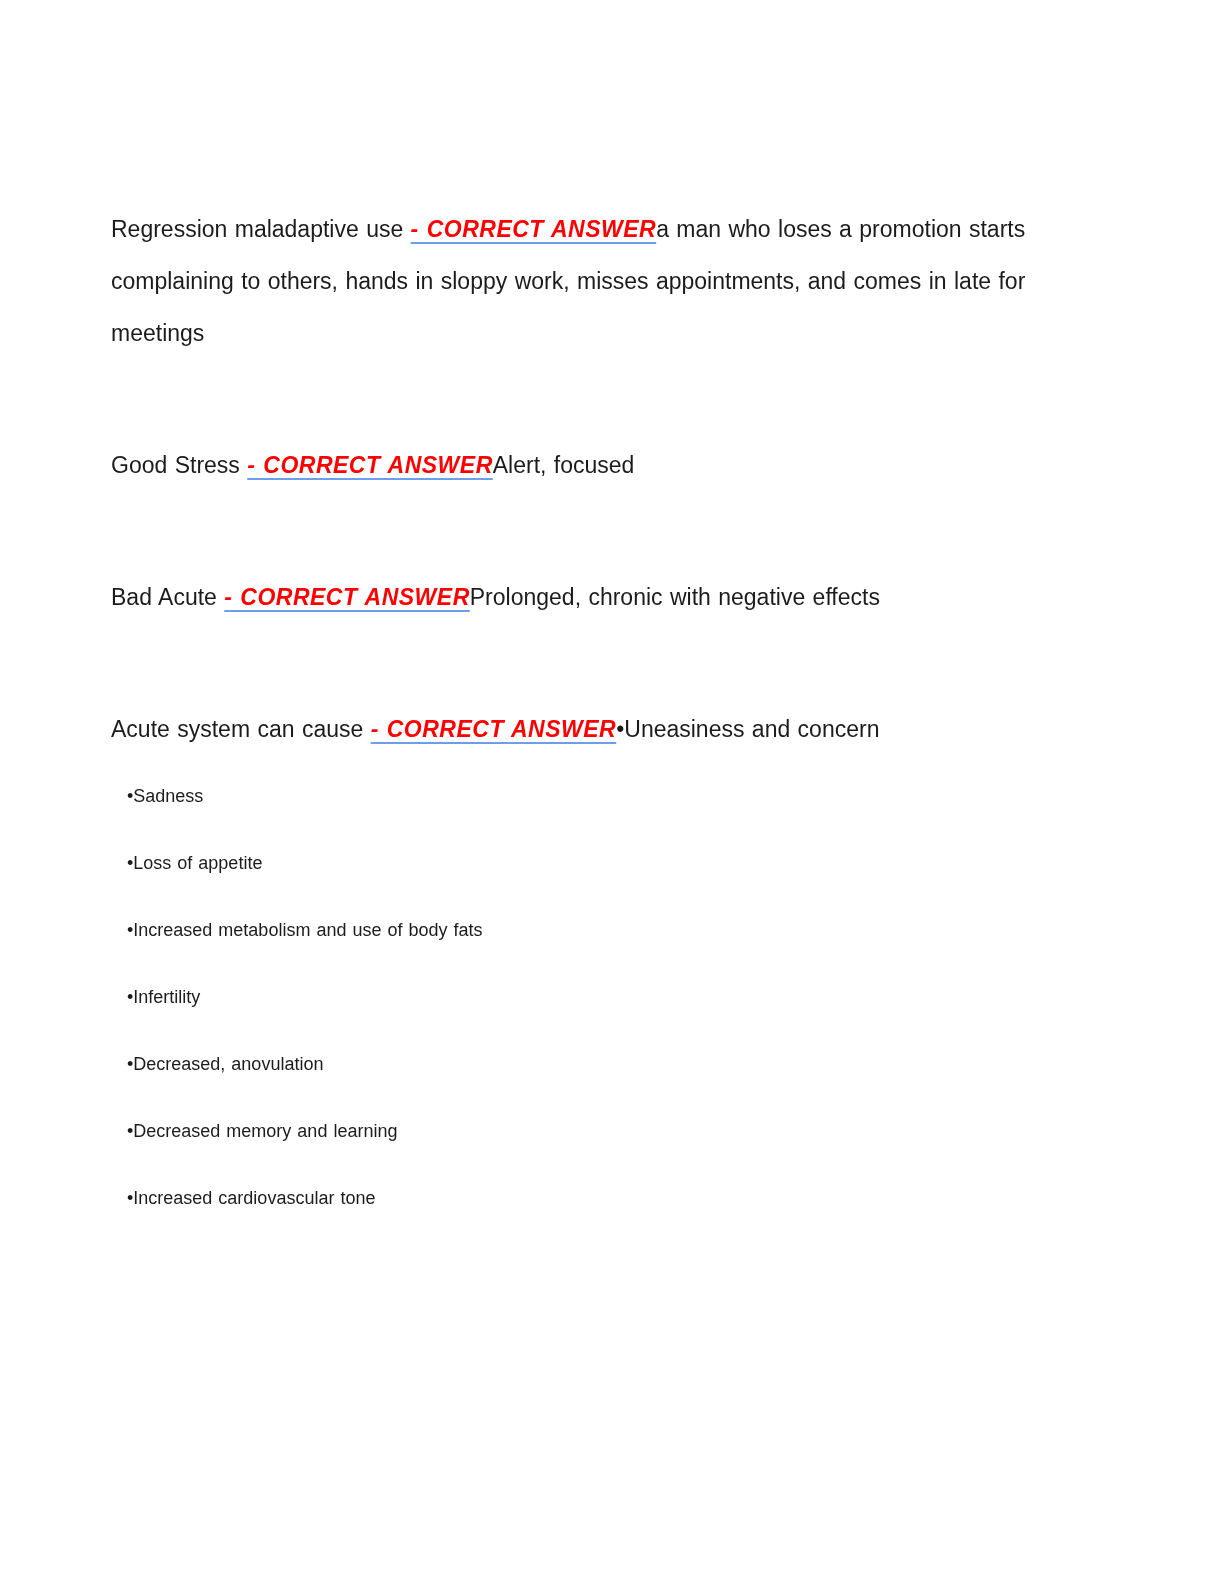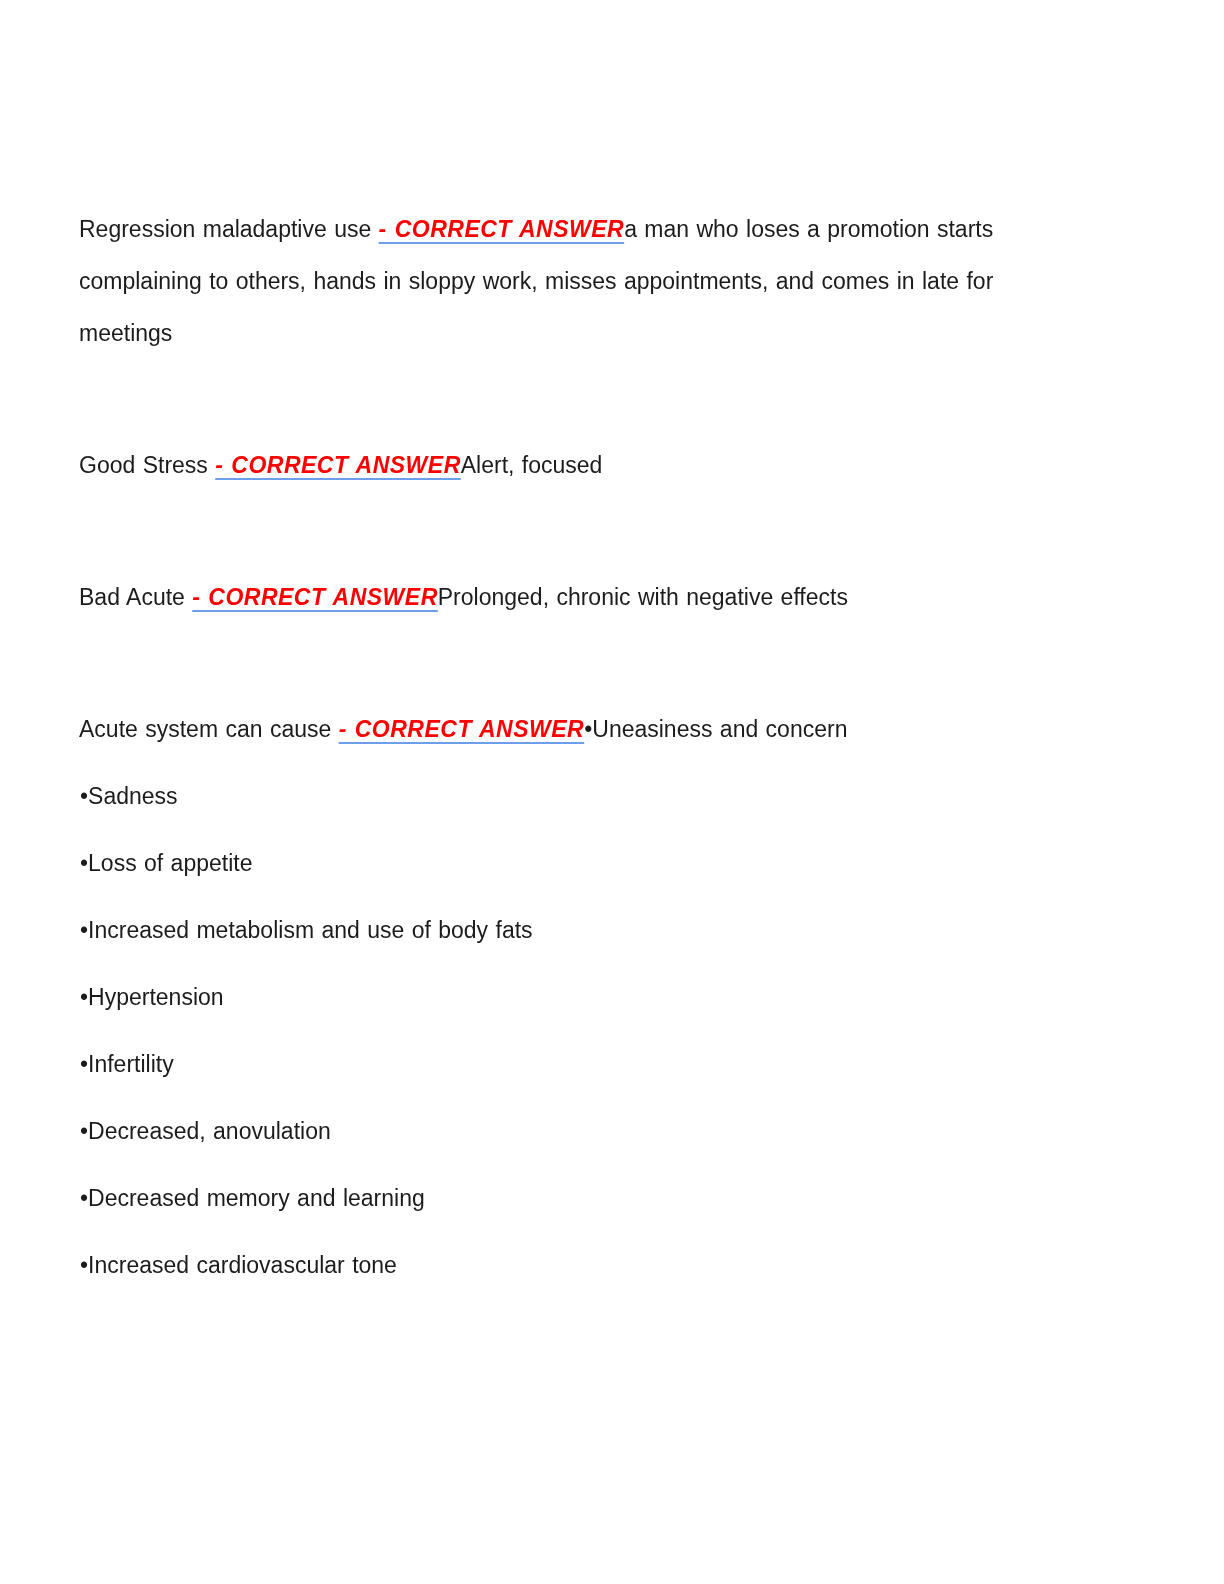--- a/index.html
+++ b/index.html
@@ -11,21 +11,21 @@
     width: 1224px;
     height: 1584px;
     font-family: "Liberation Sans", sans-serif;
     color: #1c1c1c;
     overflow: hidden;
   }
   .page {
     box-sizing: border-box;
     width: 1224px;
     height: 1584px;
-    padding: 203px 148px 0 79px;
+    padding: 203px 148px 0 111px;
   }
   .block {
     margin: 0 0 80px 0;
   }
   .qa {
     margin: 0;
     font-size: 23px;
     line-height: 52px;
     word-spacing: 1px;
   }
@@ -33,22 +33,22 @@
     color: #ff0000;
     font-weight: bold;
     font-style: italic;
     text-decoration: underline;
     text-decoration-color: #6d9eeb;
     text-decoration-thickness: 2px;
     text-underline-offset: 5px;
     letter-spacing: 0.5px;
   }
   .bullet {
-    margin: 15px 0 0 1px;
-    font-size: 23px;
+    margin: 15px 0 0 16px;
+    font-size: 18px;
     line-height: 52px;
     word-spacing: 1px;
   }
 </style>
 </head>
 <body>
 
 <main class="page">
   <div id="blocks">
   <section class="block">
@@ -65,21 +65,20 @@
     <p class="qa"><span>Bad Acute </span><span class="marker">- CORRECT ANSWER</span><span>Prolonged, chronic with negative effects</span></p>
     <div></div>
   </section>
 
   <section class="block">
     <p class="qa"><span>Acute system can cause </span><span class="marker">- CORRECT ANSWER</span><span>•Uneasiness and concern</span></p>
     <div>
           <p class="bullet">•Sadness</p>
           <p class="bullet">•Loss of appetite</p>
           <p class="bullet">•Increased metabolism and use of body fats</p>
-          <p class="bullet">•Hypertension</p>
           <p class="bullet">•Infertility</p>
           <p class="bullet">•Decreased, anovulation</p>
           <p class="bullet">•Decreased memory and learning</p>
           <p class="bullet">•Increased cardiovascular tone</p>
         </div>
   </section>
 </div>
 </main>
 
 </body></html>

